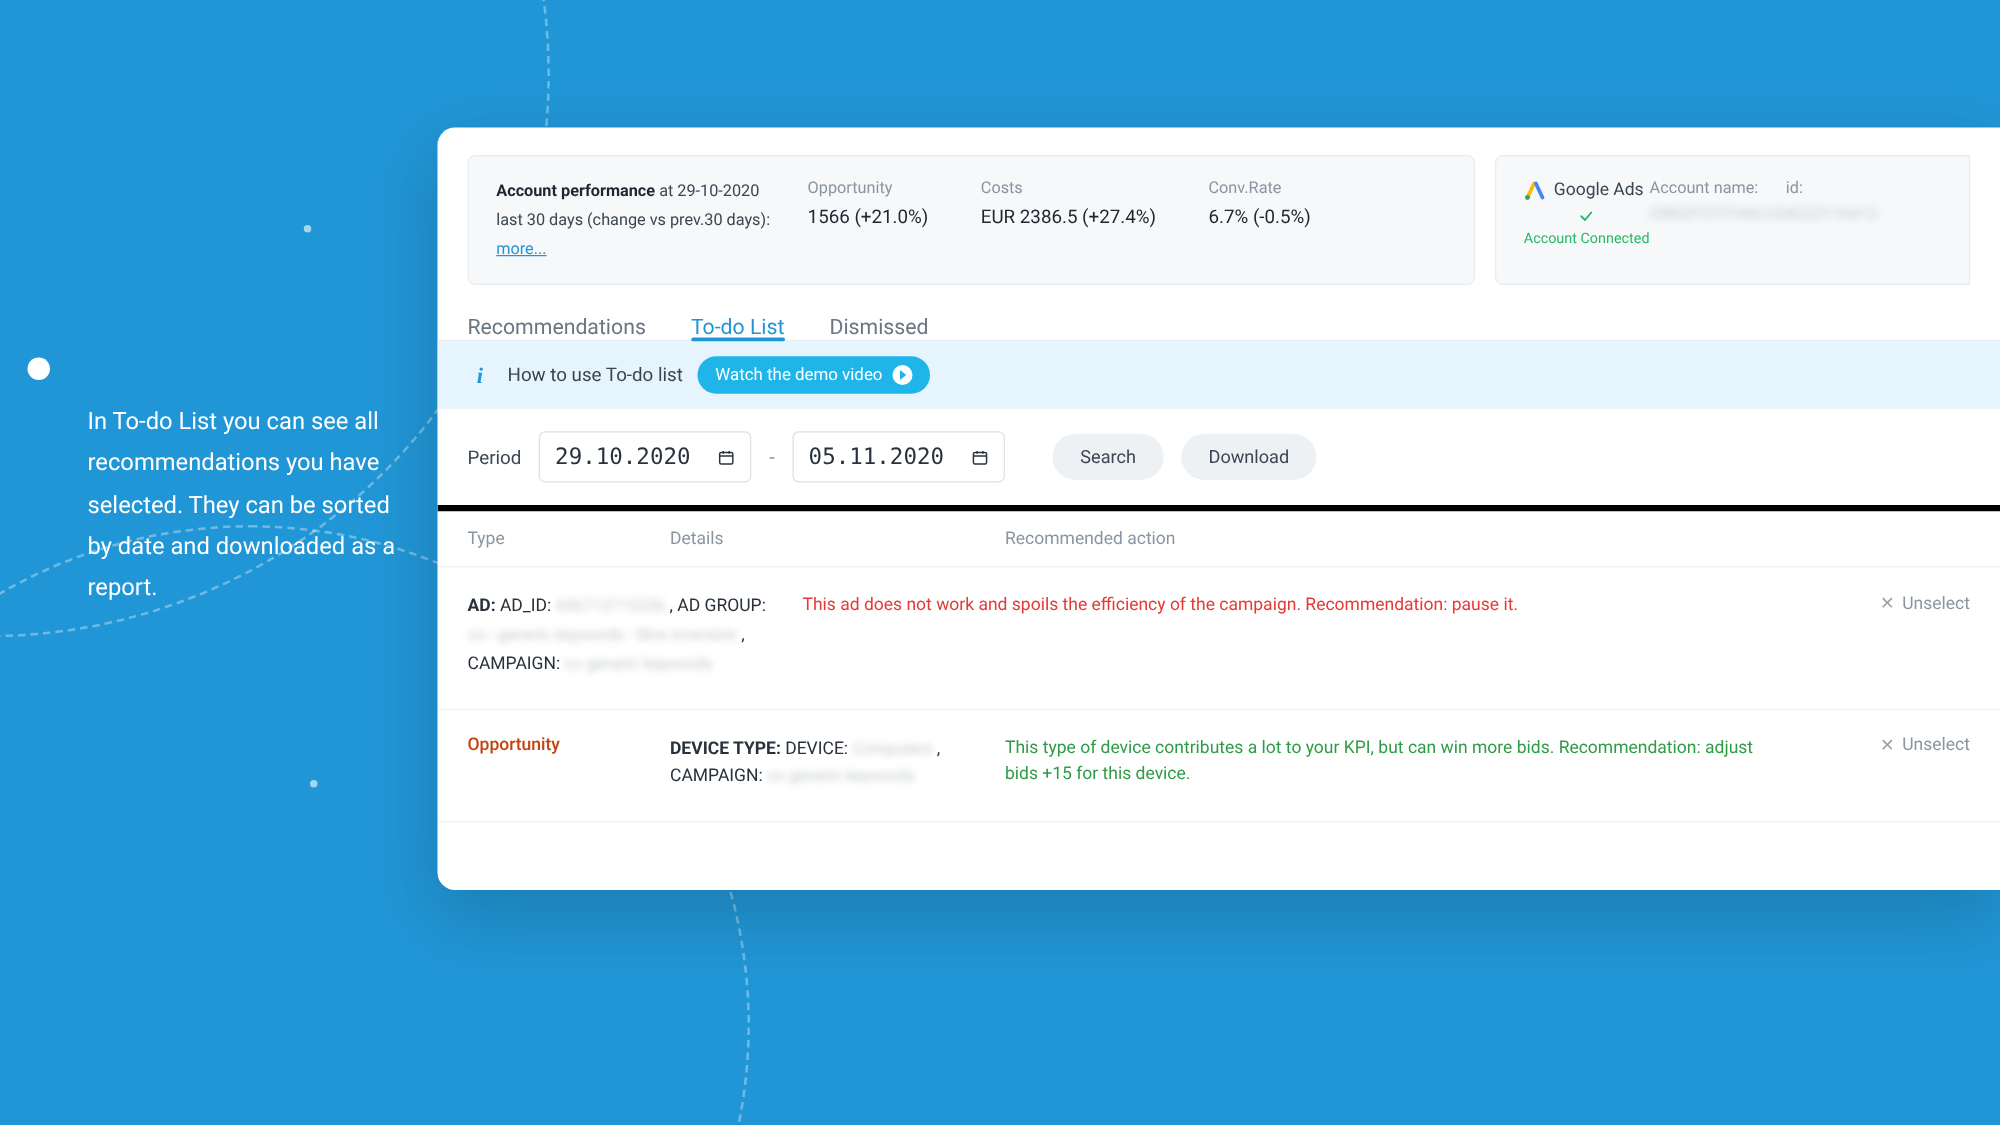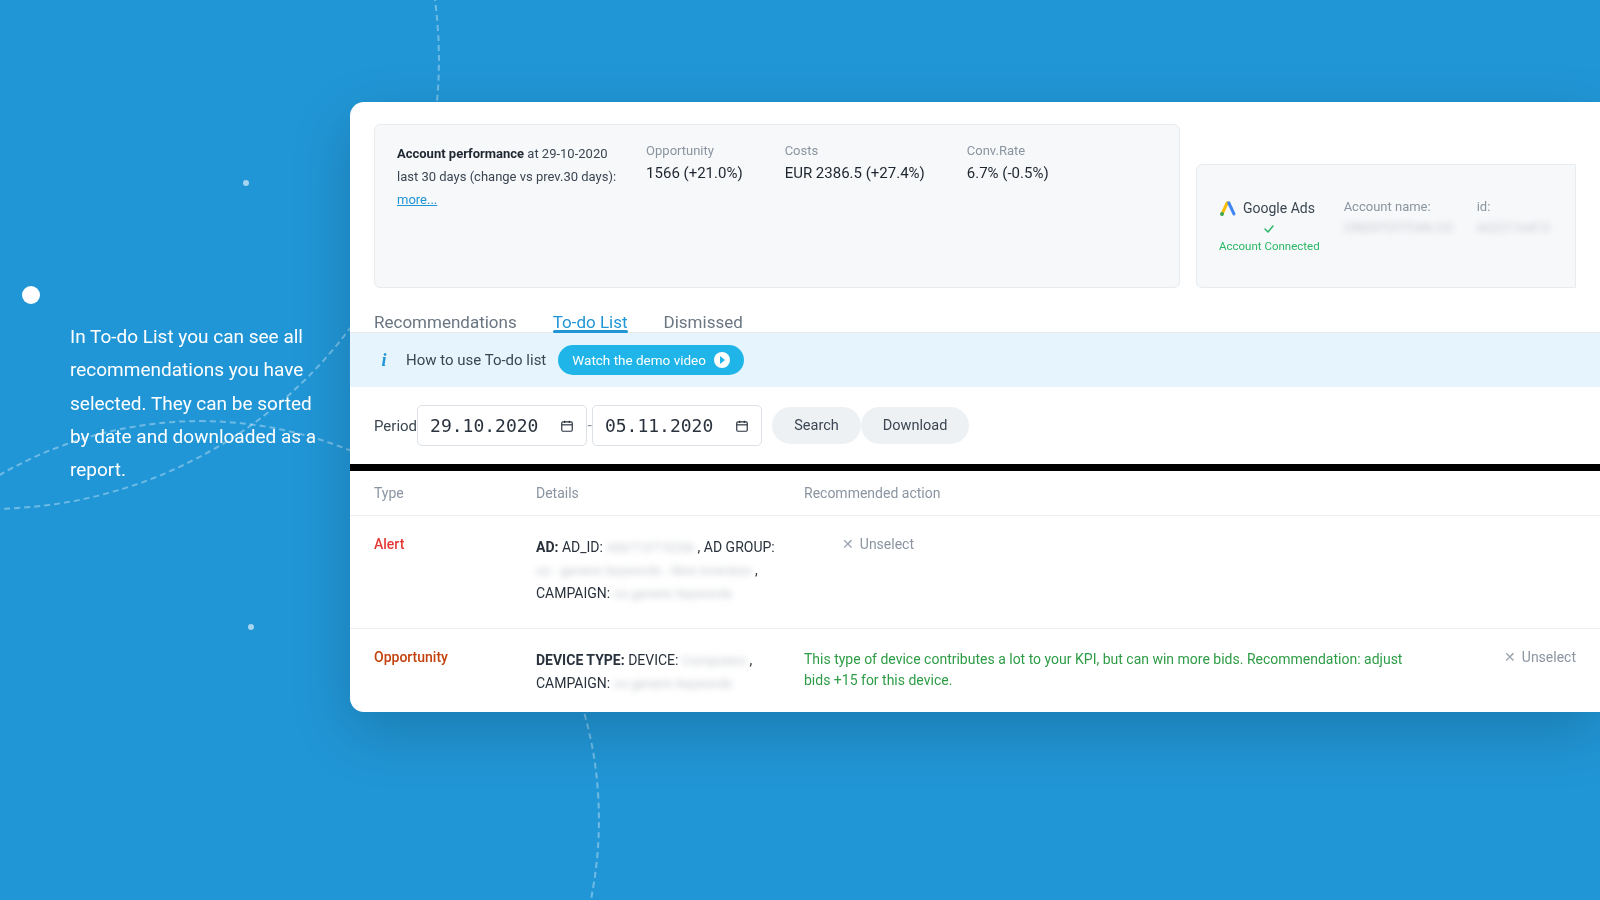--- a/index.html
+++ b/index.html
@@ -56,25 +56,23 @@
 .perf-left b { color: #1e2630; }
 .more-link { color: #2196d6; text-decoration: underline; cursor: pointer; font-size: 13px; }
 .metrics { display: flex; gap: 42px; }
 .metric-label { font-size: 13px; color: #8a95a1; margin-bottom: 6px; white-space: nowrap; }
 .metric-value { font-size: 15px; color: #1e2630; white-space: nowrap; }
 .account-card {
   width: 380px;
   background: #f7f8fa;
   border: 1px solid #e8ecef;
   border-radius: 6px 0 0 6px;
-  padding: 34px 22px;
+  padding: 18px 22px;
   display: flex;
-  gap: 24px;
   align-items: flex-start;
-  margin-top: 40px;
 }
 .ga-logo {
   display: inline-flex; align-items: center; justify-content: center;
 }
 .ga-name { font-size: 14px; color: #3b4652; margin-left: 6px; }
 .connected { font-size: 11.5px; color: #29b765; display: flex; align-items: center; gap: 4px; margin-top: 6px; flex-direction: column; }
 .acct-label { font-size: 13px; color: #8a95a1; }
 .blurred {
   display: inline-block;
   color: #c3c8ce;
@@ -121,23 +119,23 @@
   font-size: 13.5px;
   display: inline-flex; align-items: center; gap: 8px;
   cursor: pointer;
 }
 .play-circ {
   width: 16px; height: 16px; border-radius: 50%; background: #fff;
   display: flex; align-items: center; justify-content: center;
 }
 .play-tri { width:0;height:0;border-left:5px solid #1fb5e8;border-top:4px solid transparent;border-bottom:4px solid transparent; margin-left:1px;}
 .period-row {
-  display: flex; align-items: center; 
+  display: flex; align-items: center; gap: 14px;
   padding: 18px 24px;
-  border-bottom: 7px solid #000000;
+  border-bottom: 5px solid #000000;
 }
 .period-label { color: #3b4652; font-size: 15px; }
 .date-box {
   border: 1px solid #dbe1e7; border-radius: 5px;
   padding: 9px 12px; display: flex; align-items: center; gap: 22px;
   font-family: ui-monospace, Menlo, monospace; font-size: 18px; color: #29323c;
   cursor: pointer;
 }
 .cal-icon { width: 14px; height: 14px; }
 .dash-sep { color: #8a95a1; }
@@ -284,24 +282,24 @@
   </div>
 
   <div class="table-header">
     <div class="col-type">Type</div>
     <div class="col-details">Details</div>
     <div class="col-action">Recommended action</div>
     <div class="col-unselect"></div>
   </div>
 
   <div class="table-row row-alert">
-    <div class="col-type">Alert</div>
     <div class="col-details col-details-content">
       <span class="detail-key">AD:</span> AD_ID: <span class="blurred">456713715256</span> , AD GROUP: <span class="blurred">co - generic keywords - libre inversion</span> , CAMPAIGN: <span class="blurred">co generic keywords</span>
     </div>
+    <div class="col-action">This ad does not work and spoils the efficiency of the campaign. Recommendation: pause it.</div>
     <div class="col-unselect">
       <span class="unselect">
         <span class="x-icon">✕</span>
         <span>Unselect</span>
       </span>
     </div>
   </div>
 
   <div class="table-row row-opp">
     <div class="col-type">Opportunity</div>

